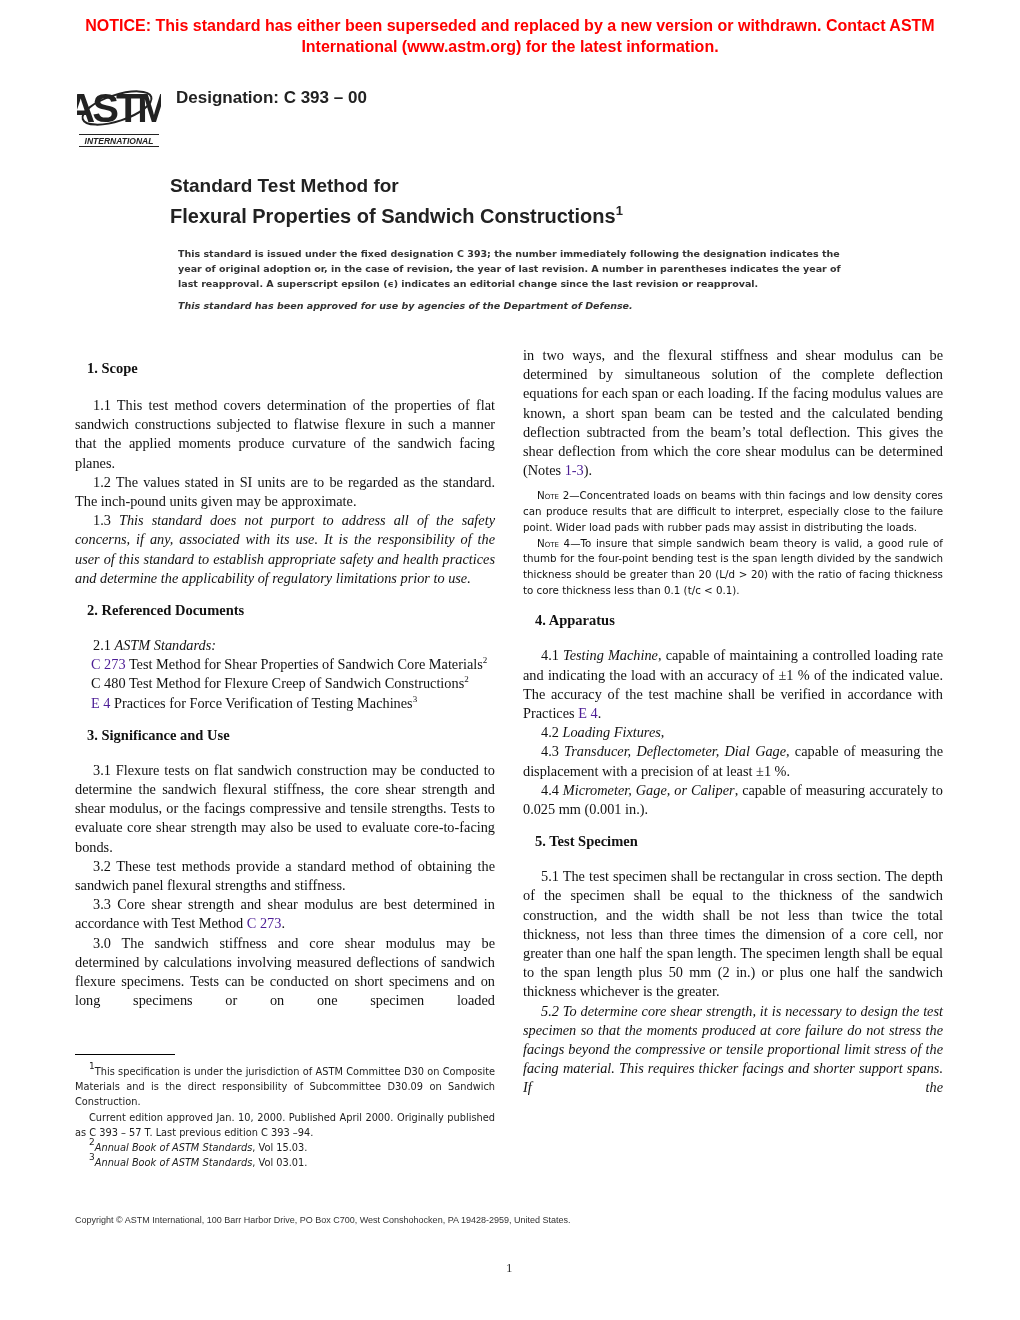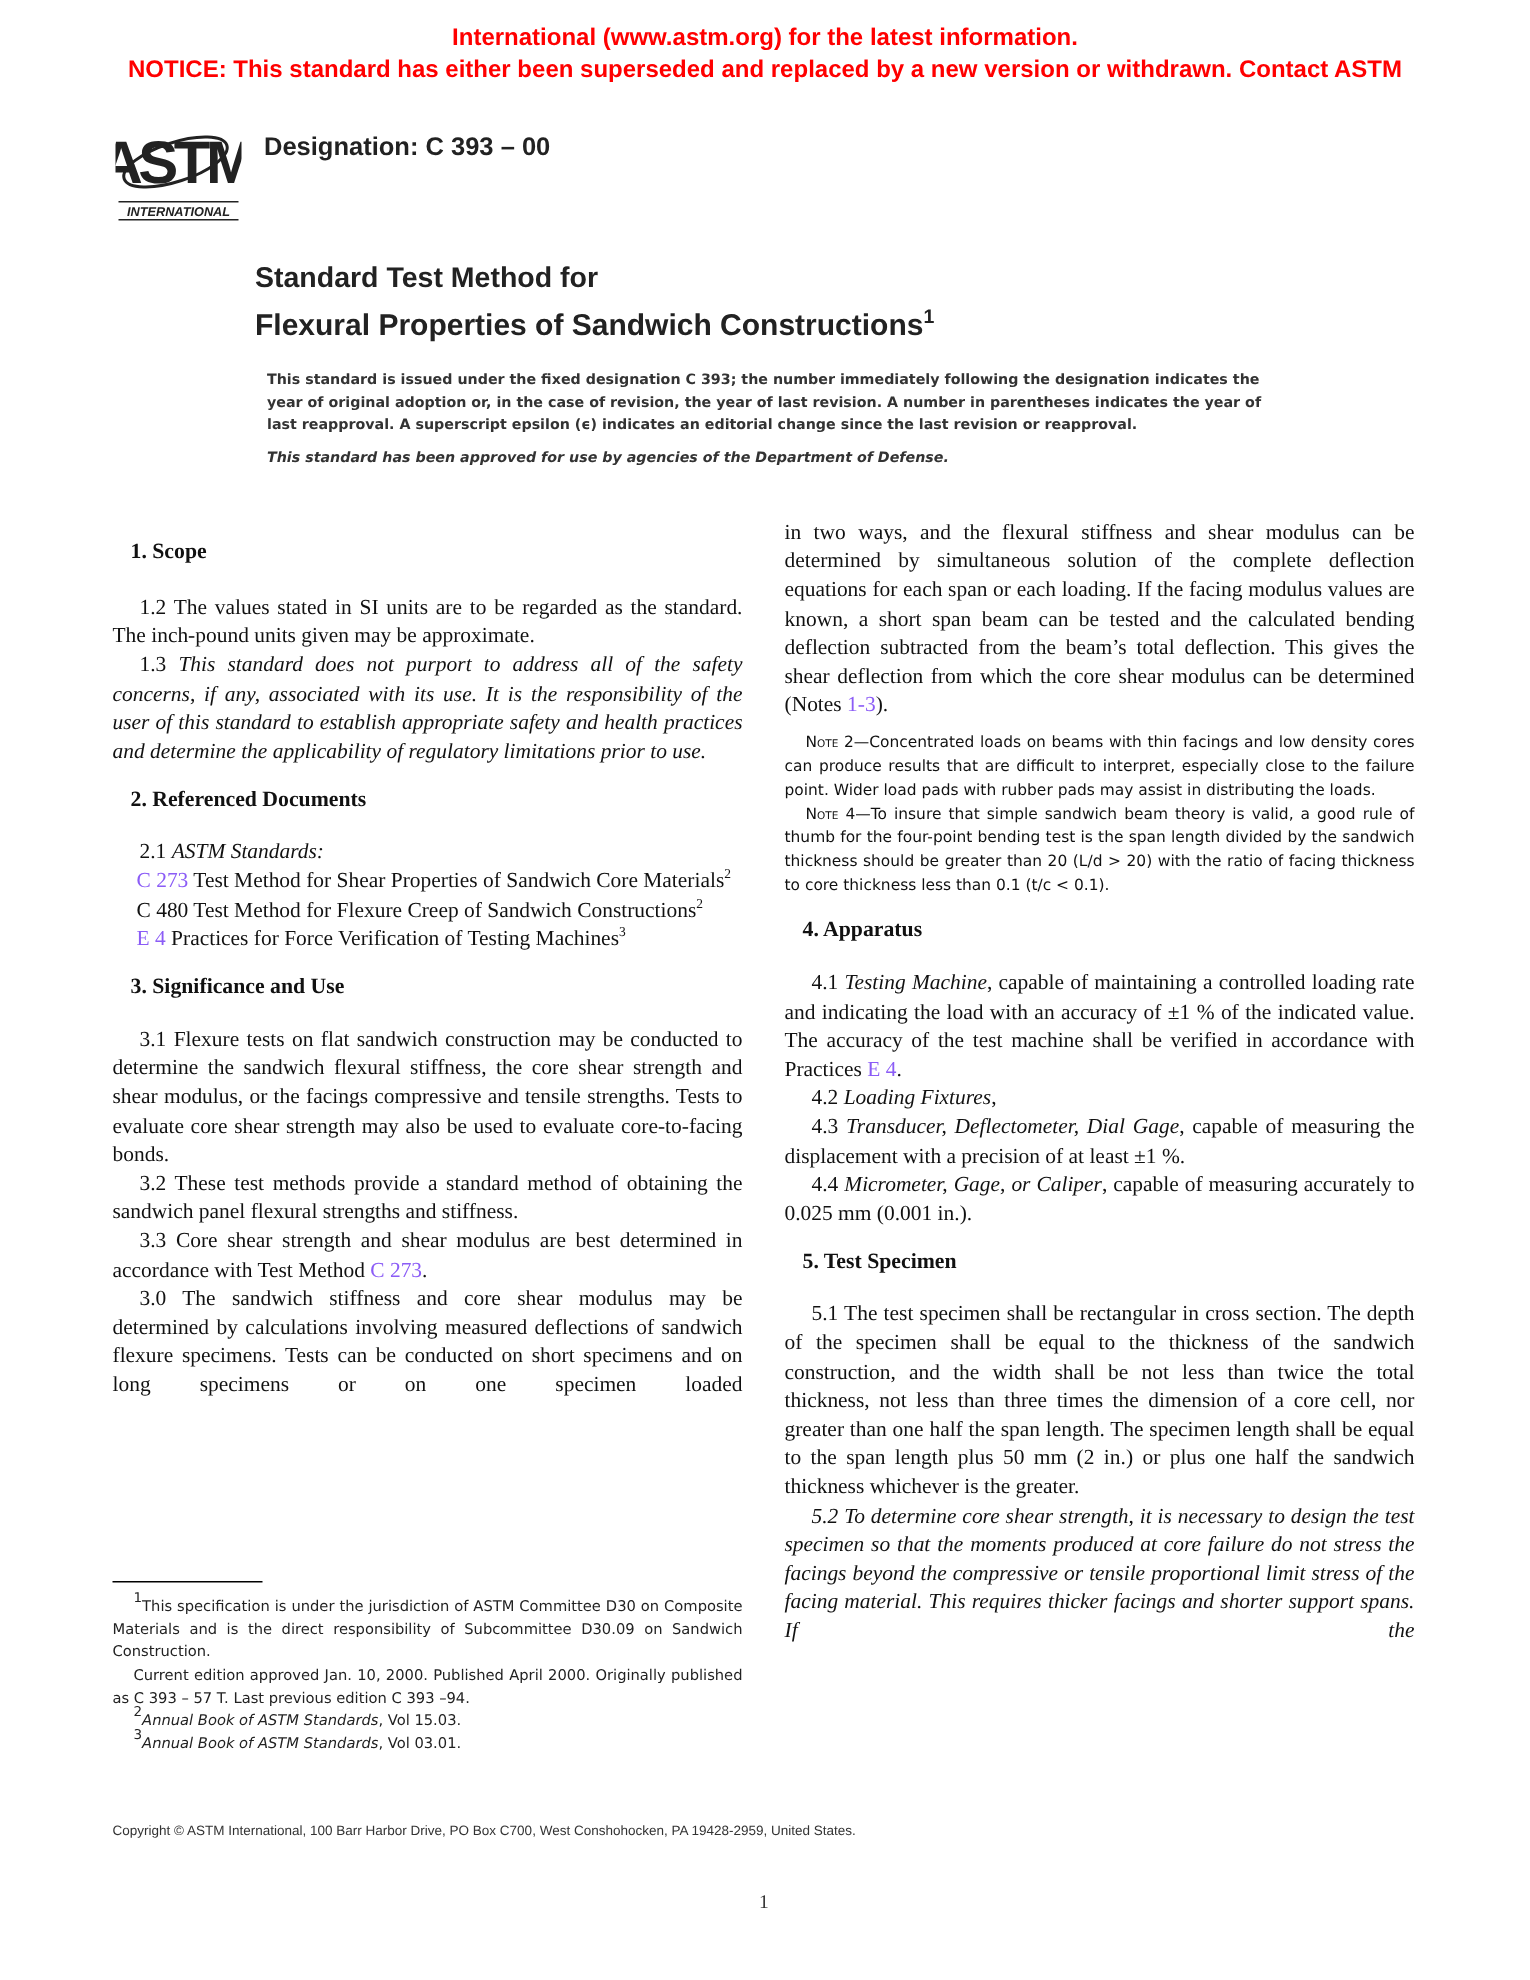--- a/index.html
+++ b/index.html
@@ -31,21 +31,21 @@
     font-family: "Liberation Serif", serif; font-size: 14.3px; line-height: 19.2px;
     text-align: justify; color: #111;
   }
   .col.left { left: 75px; }
   .col.right { left: 523px; }
   h2.sec { font-family: "Liberation Serif", serif; font-weight: bold; font-size: 14.5px; margin: 12px; line-height: 20px; }
   .sec-gap { margin-top: 12px; }
   p.par { margin: 0; text-indent: 18px; }
   p.noind { margin: 0; }
   .ref { margin: 0 0 0 16px; text-indent: -16px; }
-  .link { color: #8b5cf6; }
+  .link { color: #4c1d95; }
   .note {
     font-family: "DejaVu Sans", sans-serif; font-size: 10.3px; line-height: 15.7px; text-align: justify;
     margin: 0; text-indent: 14px;
   }
   .note .nl { font-variant: small-caps; }
   .notes { margin-top: 8px; }
   em { font-style: italic; }
   sup.fn { font-size: 9px; vertical-align: 6px; line-height: 0; }
   .footrule { position: absolute; left: 75px; top: 1054px; width: 100px; border-top: 1px solid #000; }
   .footnotes {
@@ -59,22 +59,22 @@
   }
   .pagenum {
     position: absolute; left: 506px; top: 1260px;
     font-family: "Liberation Serif", serif; font-size: 13px; color: #333;
   }
 </style>
 </head>
 <body>
 
 <div class="notice">
+  <div>NOTICE: This standard has either been superseded and replaced by a new version or withdrawn.  Contact ASTM</div>
   <div>International (www.astm.org) for the latest information.</div>
-  <div>NOTICE: This standard has either been superseded and replaced by a new version or withdrawn.  Contact ASTM</div>
 </div>
 
 <div class="logo">
   <svg width="84" height="70" viewBox="0 0 84 70">
     <ellipse cx="40" cy="30" rx="36" ry="13" fill="none" stroke="#222" stroke-width="2" transform="rotate(-18 40 30)"></ellipse>
     <text x="40" y="44" text-anchor="middle" font-family="Liberation Sans, sans-serif" font-weight="bold" font-size="40" fill="#222" transform="scale(1,1)" letter-spacing="-3">ASTM</text>
     <rect x="2" y="56" width="80" height="1" fill="#222"></rect>
     <text x="42" y="66" text-anchor="middle" font-family="Liberation Sans, sans-serif" font-weight="bold" font-style="italic" font-size="8.5" fill="#222">INTERNATIONAL</text>
     <rect x="2" y="68" width="80" height="1" fill="#222"></rect>
   </svg>
@@ -88,20 +88,21 @@
 </div>
 
 <div class="preamble">
   <div>This standard is issued under the fixed designation C 393; the number immediately following the designation indicates the year of original adoption or, in the case of revision, the year of last revision. A number in parentheses indicates the year of last reapproval. A superscript epsilon (ϵ) indicates an editorial change since the last revision or reapproval.</div>
   <div class="dod">This standard has been approved for use by agencies of the Department of Defense.</div>
 </div>
 
 <div class="col left">
   <h2 class="sec">1.  Scope</h2>
   <div style="height:6px"></div>
+  <p class="par">1.1  This test method covers determination of the properties of flat sandwich constructions subjected to flatwise flexure in such a manner that the applied moments produce curvature of the sandwich facing planes.</p>
   <p class="par">1.2  The values stated in SI units are to be regarded as the standard. The inch-pound units given may be approximate.</p>
   <p class="par"><span>1.3 </span><em>This standard does not purport to address all of the safety concerns, if any, associated with its use. It is the responsibility of the user of this standard to establish appropriate safety and health practices and determine the applicability of regulatory limitations prior to use.</em></p>
 
   <h2 class="sec sec-gap">2.  Referenced Documents</h2>
   <div style="height:4px"></div>
   <p class="par"><span>2.1 </span><em>ASTM Standards:</em></p>
   <p class="ref" style="margin-left:32px;"><span class="link">C 273</span><span> Test Method for Shear Properties of Sandwich Core Materials</span><sup class="fn">2</sup></p>
   <p class="ref" style="margin-left:32px;"><span>C 480</span><span> Test Method for Flexure Creep of Sandwich Constructions</span><sup class="fn">2</sup></p>
   <p class="ref" style="margin-left:32px;"><span class="link">E 4</span><span> Practices for Force Verification of Testing Machines</span><sup class="fn">3</sup></p>
 

